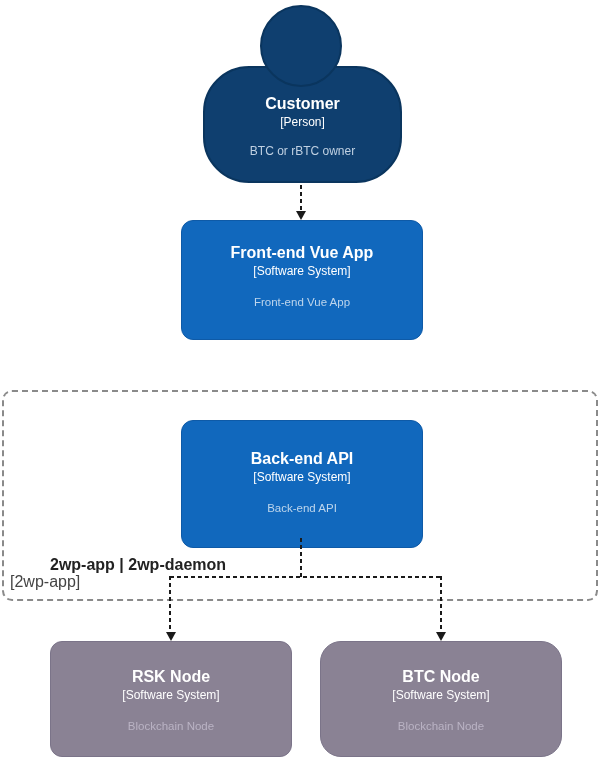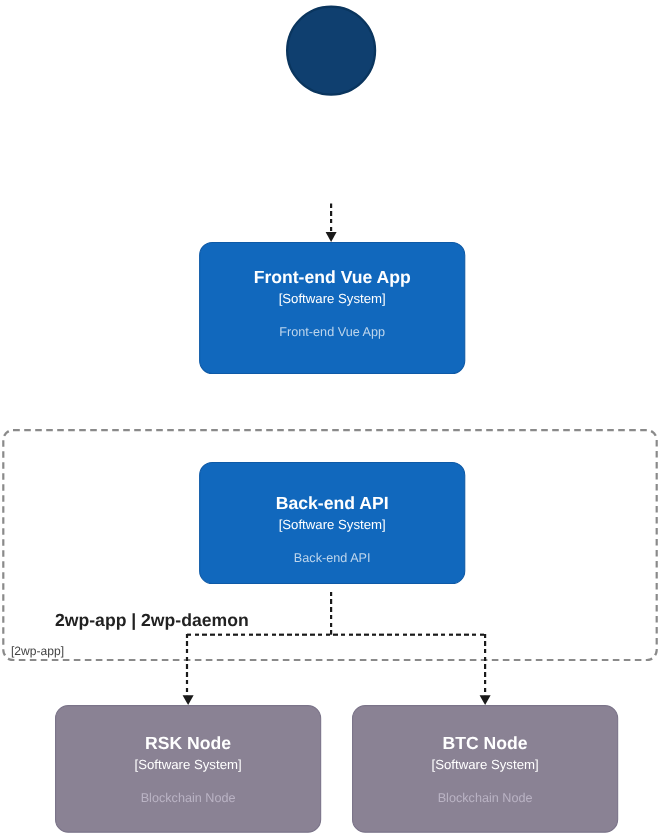--- a/index.html
+++ b/index.html
@@ -22,39 +22,39 @@
   }
 
   
   .node{
     position:absolute;width:242px;border-radius:12px;box-sizing:border-box;
     text-align:center;color:#fff;
   }
   .node.system{background:var(--system-fill);border:1px solid var(--system-border);}
   .node.external{background:var(--external-fill);border:1px solid var(--external-border);}
   #frontend{left:181px;top:220px;height:120px;padding-top:22px;}
-  #backend{left:181px;top:420px;height:111px;padding-top:28px;}
+  #backend{left:181px;top:420px;height:128px;padding-top:28px;}
   #rsk{left:50px;top:641px;height:116px;padding-top:25px;}
-  #btc{left:320px;top:641px;height:116px;padding-top:25px;}
+  #btc{left:320px;top:641px;height:116px;padding-top:25px;border-radius:21px;}
 
   .node-title{font-size:16px;font-weight:bold;line-height:19px;}
   .node-type{font-size:12px;line-height:15px;margin-top:2px;}
   .node-desc{font-size:11.5px;line-height:14px;margin-top:16px;}
   .system .node-desc{color:var(--desc-on-blue);}
   .external .node-desc{color:var(--desc-on-gray);}
   .person-body .node-desc{color:var(--desc-on-navy);margin-top:14px;font-size:12px;}
 
   
   .boundary{
     position:absolute;left:2px;top:390px;width:596px;height:211px;
     border:2px dashed var(--boundary-border);border-radius:10px;box-sizing:border-box;
   }
   .boundary-label{position:absolute;left:10px;top:556px;}
   .boundary-title{font-size:16px;font-weight:bold;line-height:18px;color:var(--boundary-title-text);margin-left:40px;}
-  .boundary-subtitle{font-size:11px;line-height:13px;margin-top:12px;color:var(--boundary-subtitle-text);}
+  .boundary-subtitle{font-size:16px;line-height:13px;margin-top:1px;color:var(--boundary-subtitle-text);}
 
   
   .vdash{position:absolute;width:2px;
     background-image:repeating-linear-gradient(to bottom,var(--arrow) 0 4px,transparent 4px 7px);}
   .hdash{position:absolute;height:2px;
     background-image:repeating-linear-gradient(to right,var(--arrow) 0 4px,transparent 4px 7px);}
   .arrowhead{position:absolute;width:0;height:0;
     border-left:5px solid transparent;border-right:5px solid transparent;
     border-top:9px solid var(--arrow);}
   #e1{left:300px;top:185px;height:27px;}
@@ -70,20 +70,25 @@
 <body>
 
 <div class="canvas">
 
   <div class="boundary"></div>
   <div class="boundary-label">
     <div class="boundary-title">2wp-app | 2wp-daemon</div>
     <div class="boundary-subtitle">[2wp-app]</div>
   </div>
 
+  <div class="person-body">
+    <div class="node-title">Customer</div>
+    <div class="node-type">[Person]</div>
+    <div class="node-desc">BTC or rBTC owner</div>
+  </div>
   <div class="person-head"></div>
 
   <div class="vdash" id="e1"></div>
   <div class="arrowhead" id="ah1"></div>
 
   <div class="node system" id="frontend">
     <div class="node-title">Front-end Vue App</div>
     <div class="node-type">[Software System]</div>
     <div class="node-desc">Front-end Vue App</div>
   </div>

